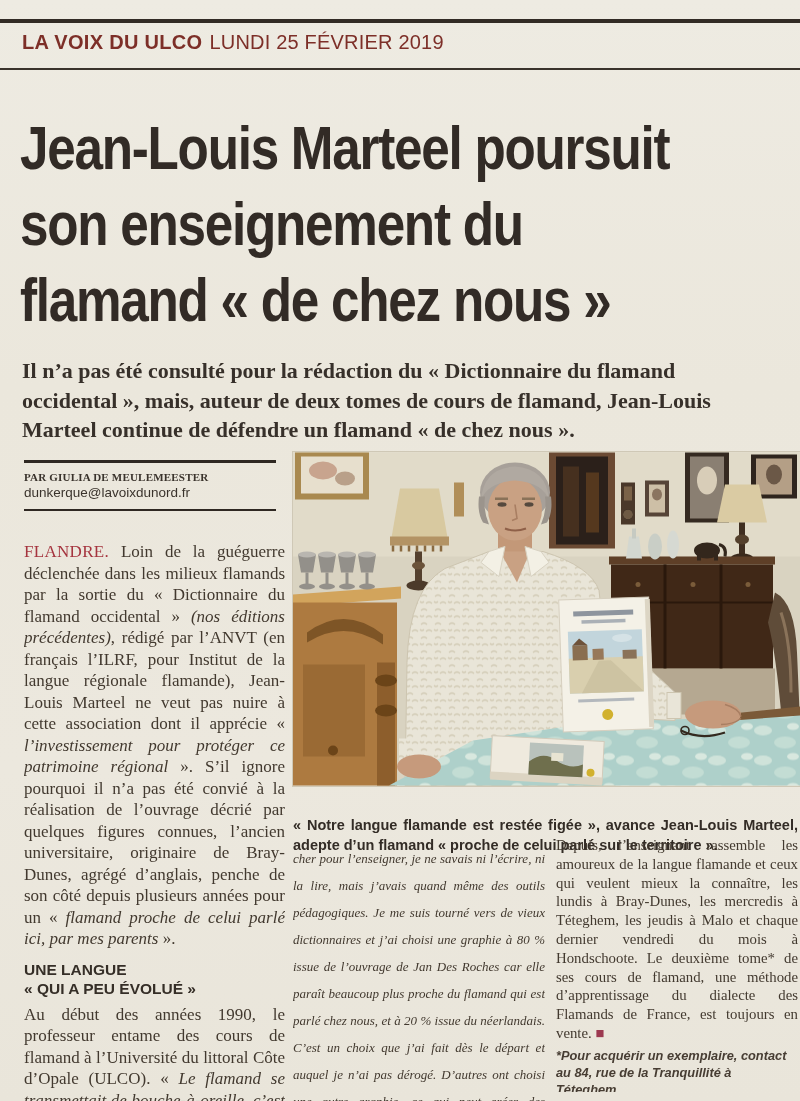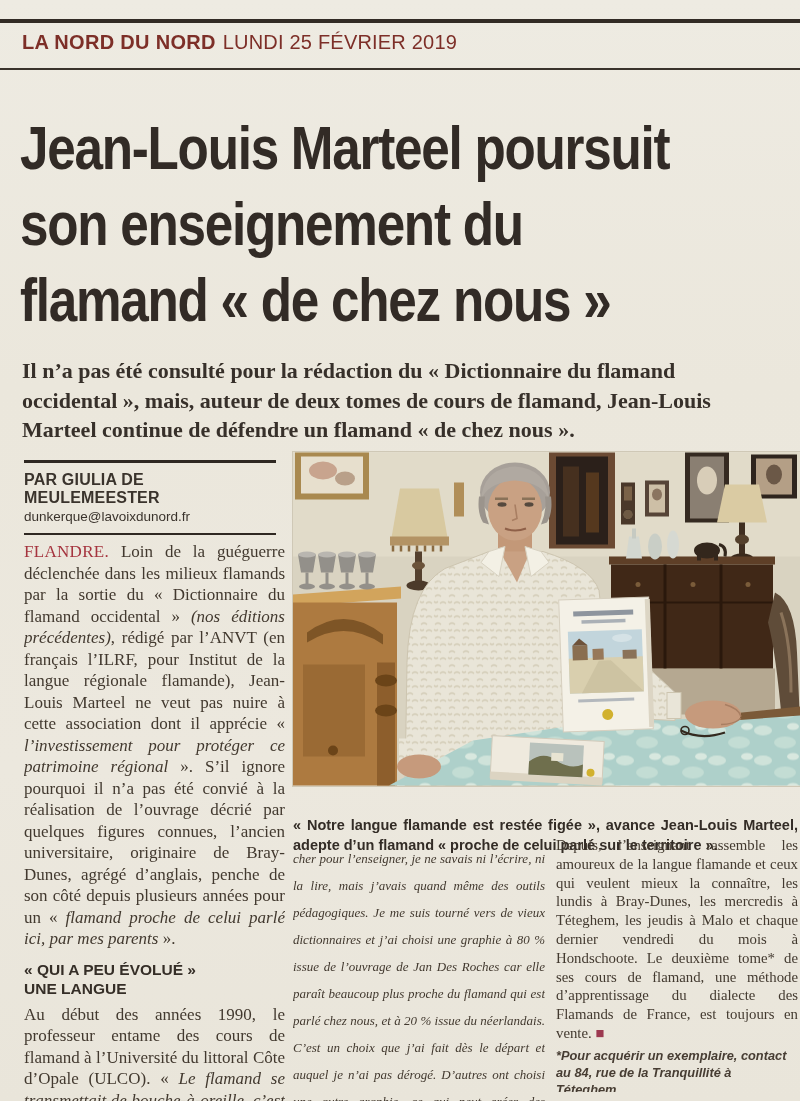--- a/index.html
+++ b/index.html
@@ -18,21 +18,21 @@
     position:absolute; left:20px; top:110px; width:930px;
     transform:scaleX(.84); transform-origin:left top;
     font-family:"Liberation Sans",sans-serif; font-weight:700;
     font-size:61px; line-height:76px; letter-spacing:-1.5px; color:#322b26;
   }
   .lede{position:absolute; left:22px; top:356px; width:750px;
     font-weight:700; font-size:22px; line-height:29.5px; color:#37302a;}
   .byline{position:absolute; left:24px; top:460px; width:252px;}
   .byline-rule-a{height:3px; background:#2f2822; margin-bottom:8px;}
   .byline-rule-b{height:2px; background:#2f2822; margin-top:9px;}
-  .byline-author{font-family:Liberation Sans, sans-serif; font-weight:700; font-size:16px; color:#3a332c; letter-spacing:.2px;}
+  .byline-author{font-family:Liberation Serif, serif; font-weight:700; font-size:11px; color:#3a332c; letter-spacing:.2px;}
   .byline-email{font-family:"Liberation Sans",sans-serif; font-size:13.5px; color:#3a332c; margin-top:2px;}
   .bodycol{position:absolute; text-align:justify; overflow:hidden;}
   .col1{left:24px; top:541px; width:261px; height:560px; font-size:17px; line-height:21.5px;}
   .kicker{color:#a5343e; font-weight:400; letter-spacing:.3px;}
   .subhead{font-family:"Liberation Sans",sans-serif; font-weight:700; font-size:15.5px; line-height:19px;
     color:#352e27; margin:10px 0 6px; text-align:left;}
   .photo-wrap{position:absolute; left:293px; top:452px; width:507px; height:334px; outline:1px solid #cfc8b6;}
   .caption{position:absolute; left:293px; top:816px; width:505px;
     font-family:"Liberation Sans",sans-serif; font-weight:700; font-size:14.5px; line-height:19.5px;
     color:#332c26; text-align:justify;}
@@ -43,21 +43,21 @@
   .seg-i{font-style:italic;}
   .seg-endmark{color:#9c3950; font-style:normal;}
 </style>
 </head>
 <body>
 
 <div class="page">
 
   <div class="rule rule-top"></div>
   <div class="masthead">
-    <span class="paper-name">LA NORD DU NORD</span><span class="paper-date">LUNDI 25 FÉVRIER 2019</span>
+    <span class="paper-name">LA VOIX DU ULCO</span><span class="paper-date">LUNDI 25 FÉVRIER 2019</span>
   </div>
   <div class="rule rule-2"></div>
 
   <div class="headline">
     <div>Jean-Louis Marteel poursuit</div>
     <div>son enseignement du</div>
     <div>flamand « de chez nous »</div>
   </div>
 
   <div class="lede">Il n’a pas été consulté pour la rédaction du « Dictionnaire du flamand occidental », mais, auteur de deux tomes de cours de flamand, Jean-Louis Marteel continue de défendre un flamand « de chez nous ».</div>
@@ -65,22 +65,22 @@
   <div class="byline">
     <div class="byline-rule-a"></div>
     <div class="byline-author">PAR GIULIA DE MEULEMEESTER</div>
     <div class="byline-email">dunkerque@lavoixdunord.fr</div>
     <div class="byline-rule-b"></div>
   </div>
 
   <div class="bodycol col1">
     <p style="margin:0"><span class="kicker">FLANDRE.</span><span><span> Loin de la guéguerre déclenchée dans les milieux flamands par la sortie du « Dictionnaire du flamand occidental » </span><span class="seg-i">(nos éditions précédentes)</span><span>, rédigé par l’ANVT (en français l’ILRF, pour Institut de la langue régionale flamande), Jean-Louis Marteel ne veut pas nuire à cette association dont il apprécie « </span><span class="seg-i">l’investissement pour protéger ce patrimoine régional</span><span> ». S’il ignore pourquoi il n’a pas été convié à la réalisation de l’ouvrage décrié par quelques figures connues, l’ancien universitaire, originaire de Bray-Dunes, agrégé d’anglais, penche de son côté depuis plusieurs années pour un « </span><span class="seg-i">flamand proche de celui parlé ici, par mes parents</span><span> ».</span></span></p>
     <div class="subhead">
+      <div>UNE LANGUE</div>
       <div>« QUI A PEU ÉVOLUÉ »</div>
-      <div>UNE LANGUE</div>
     </div>
     <p style="margin:0"><span>Au début des années 1990, le professeur entame des cours de flamand à l’Université du littoral Côte d’Opale (ULCO). « </span><span class="seg-i">Le flamand se transmettait de bouche-à-oreille, c’est une langue qui a peu évolué. Quand on est venu me cher-</span></p>
   </div>
 
   <div class="photo-wrap">
     <svg viewBox="0 0 507 333" width="507" height="334" role="img">
       <defs>
         <pattern id="shirtpat" width="14" height="14" patternUnits="userSpaceOnUse">
           <rect width="14" height="14" fill="#e9e5d8"></rect>
           <path d="M2 4 q3 -3 6 0 M7 11 q3 -3 6 0 M1 9 q2 2 4 0" stroke="#d0c8b2" stroke-width="1.2" fill="none"></path>

